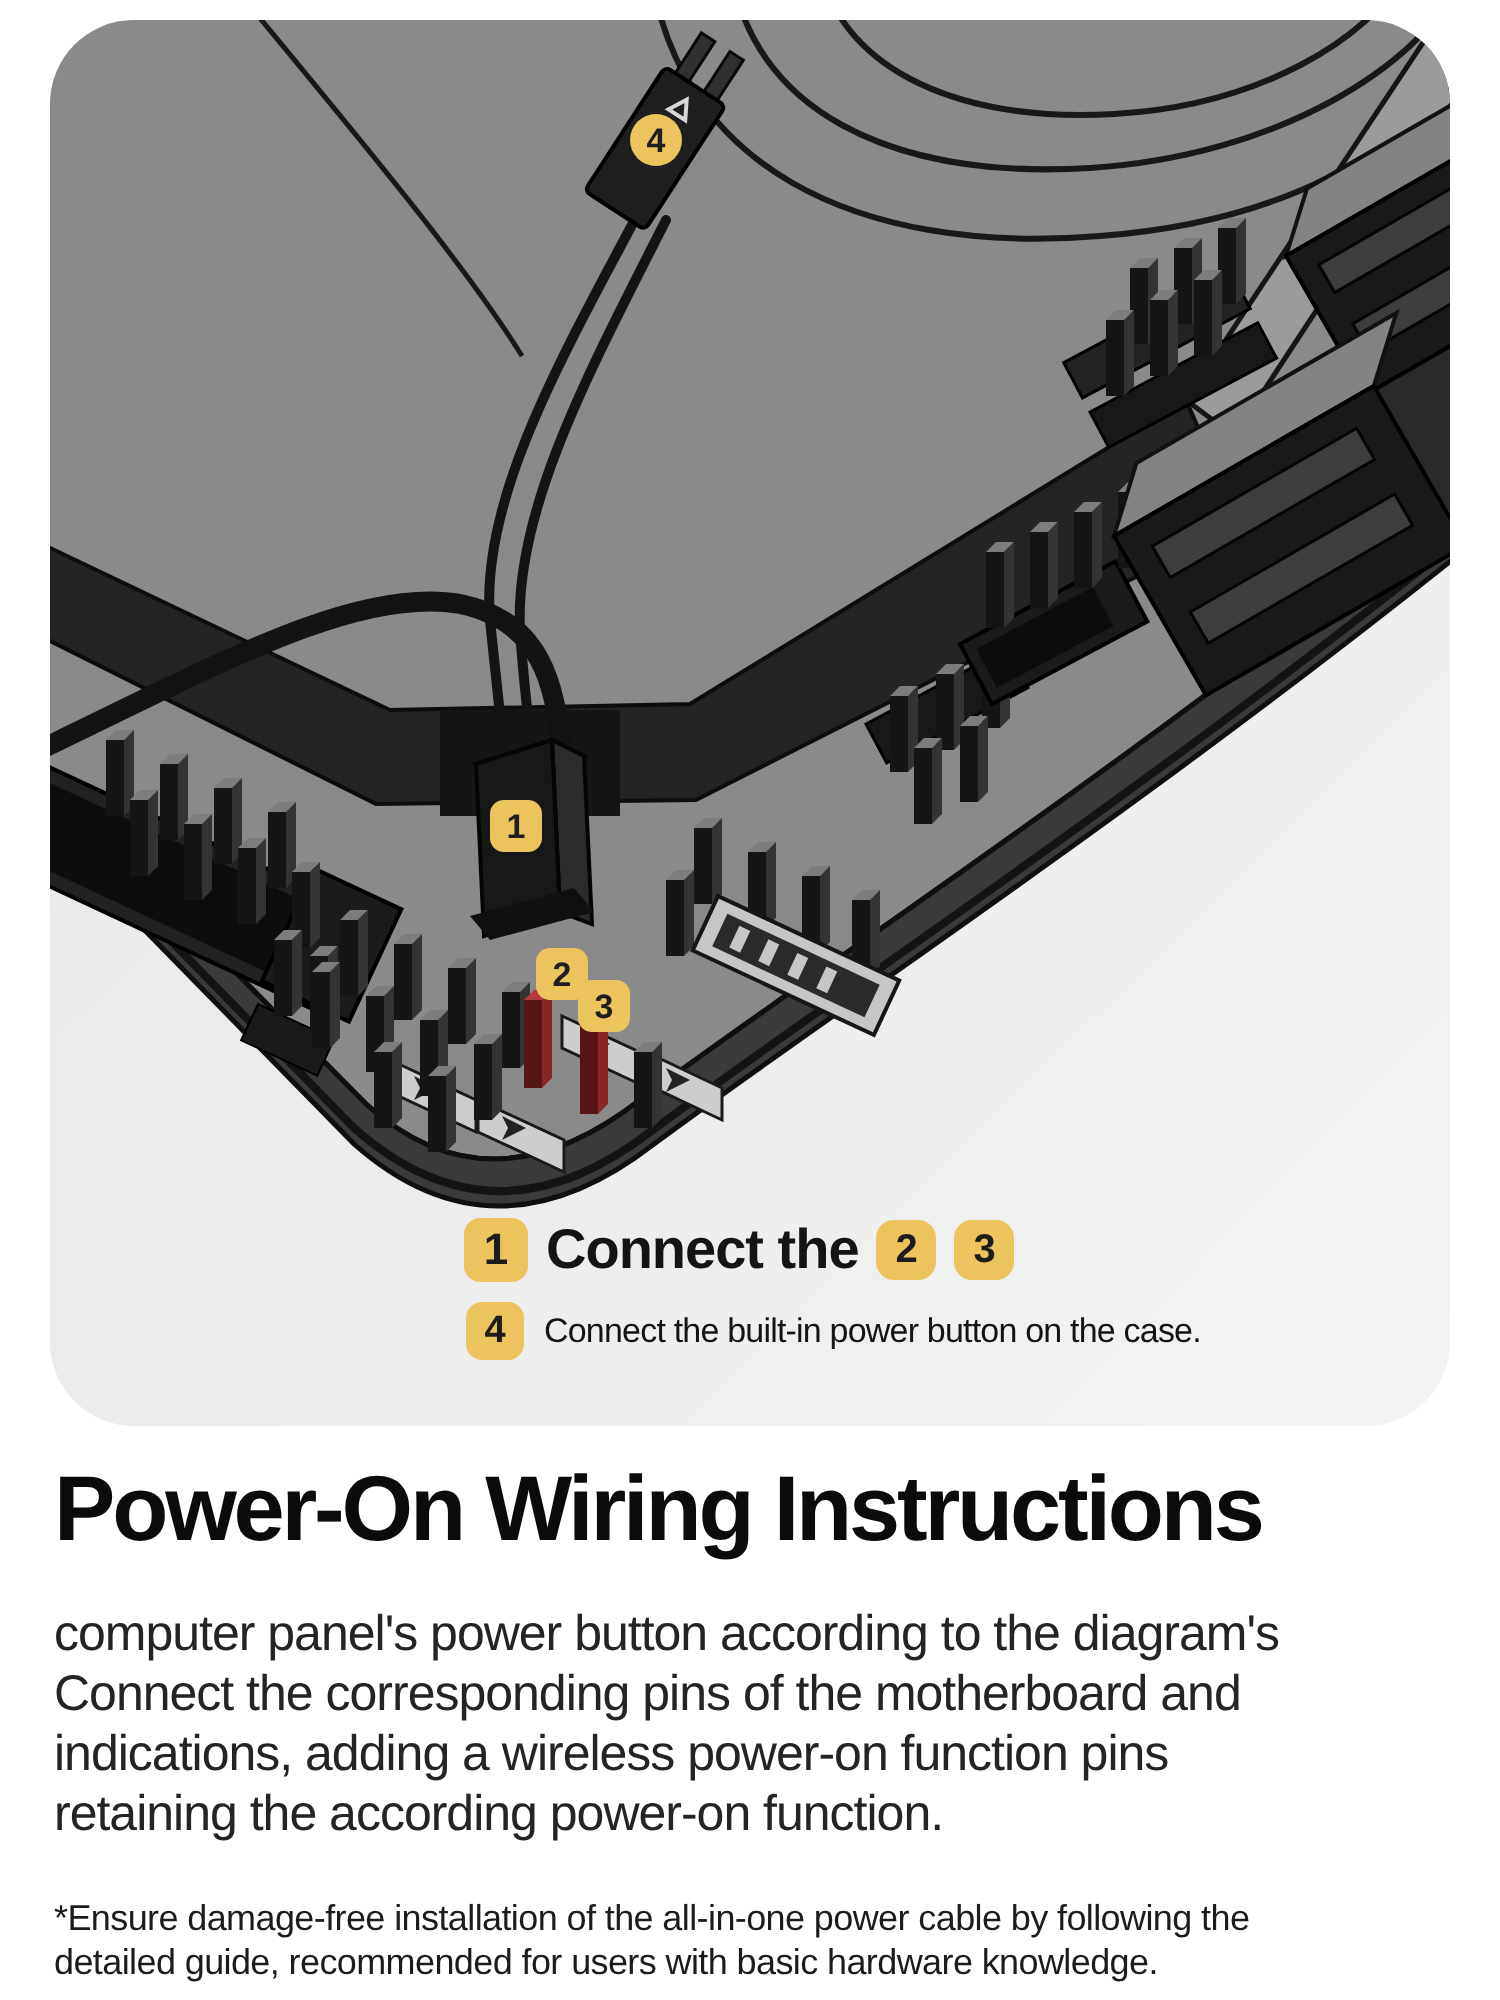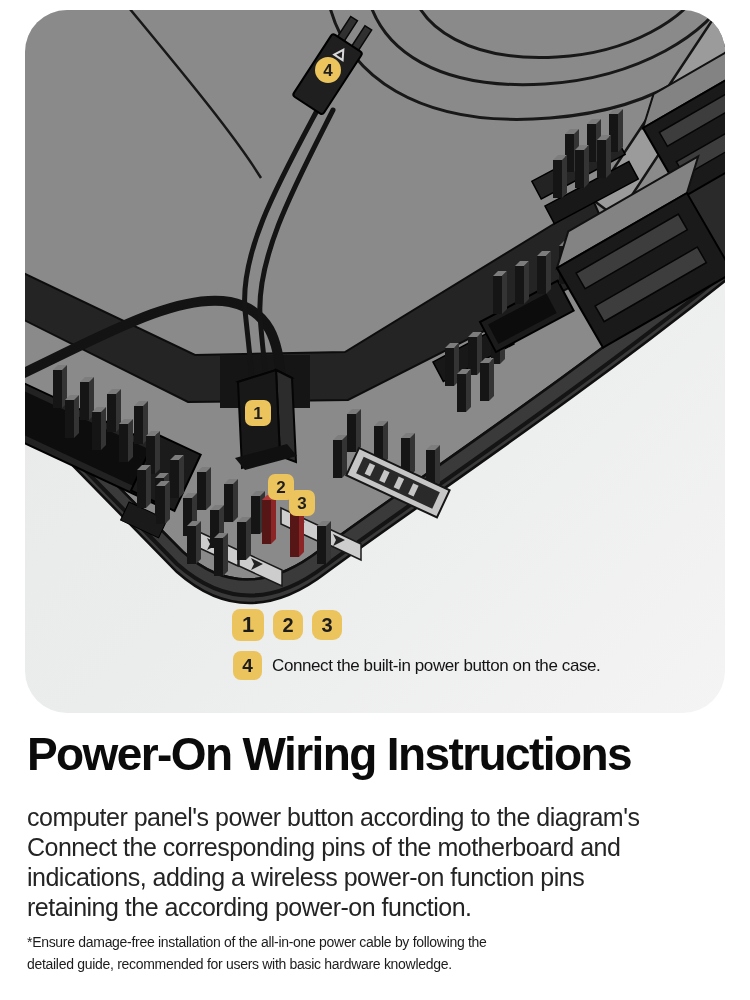--- a/index.html
+++ b/index.html
@@ -24,21 +24,21 @@
   .b29 { width:29px; height:29px; font-size:19px; }
   .t1  { font-size:28px; font-weight:bold; color:#141414; letter-spacing:-0.5px; }
   .t2  { font-size:17px; font-weight:normal; color:#141414; letter-spacing:-0.4px; }
 
   
   .bottom { position:absolute; left:0; top:719px; width:738px; padding:0 27px; }
   .bottom h1 { font-size:46px; font-weight:bold; color:#0b0b0b; letter-spacing:-1.6px;
                line-height:1.3; margin-top:6px; white-space:nowrap; }
   .desc { margin-top:17px; font-size:25px; line-height:30px; color:#242424;
           letter-spacing:-0.5px; }
-  .foot { margin-top:9px; font-size:14px; line-height:22px; color:#1c1c1c;
+  .foot { margin-top:26px; font-size:18px; line-height:22px; color:#1c1c1c;
           letter-spacing:-0.3px; }
 </style>
 </head>
 <body>
 
 <div class="page">
 
   <div class="card">
 
     <svg width="700" height="703" viewBox="0 0 700 703">
@@ -238,20 +238,21 @@
         <text x="277" y="499" text-anchor="middle" font-size="17" font-weight="bold" fill="#1f1f1f">3</text>
       </g>
       <g>
         <circle cx="303" cy="60" r="13" fill="#ecc45e"></circle>
         <text x="303" y="66" text-anchor="middle" font-size="17" font-weight="bold" fill="#1f1f1f">4</text>
       </g>
     </svg>
 
     <div class="step-row row1">
       <span class="badge b32">1</span>
+      <span class="t1">Connect the</span>
       <span class="badge b30">2</span>
       <span class="badge b30">3</span>
     </div>
     <div class="step-row row2">
       <span class="badge b29">4</span>
       <span class="t2">Connect the built-in power button on the case.</span>
     </div>
   </div>
 
   <div class="bottom">

